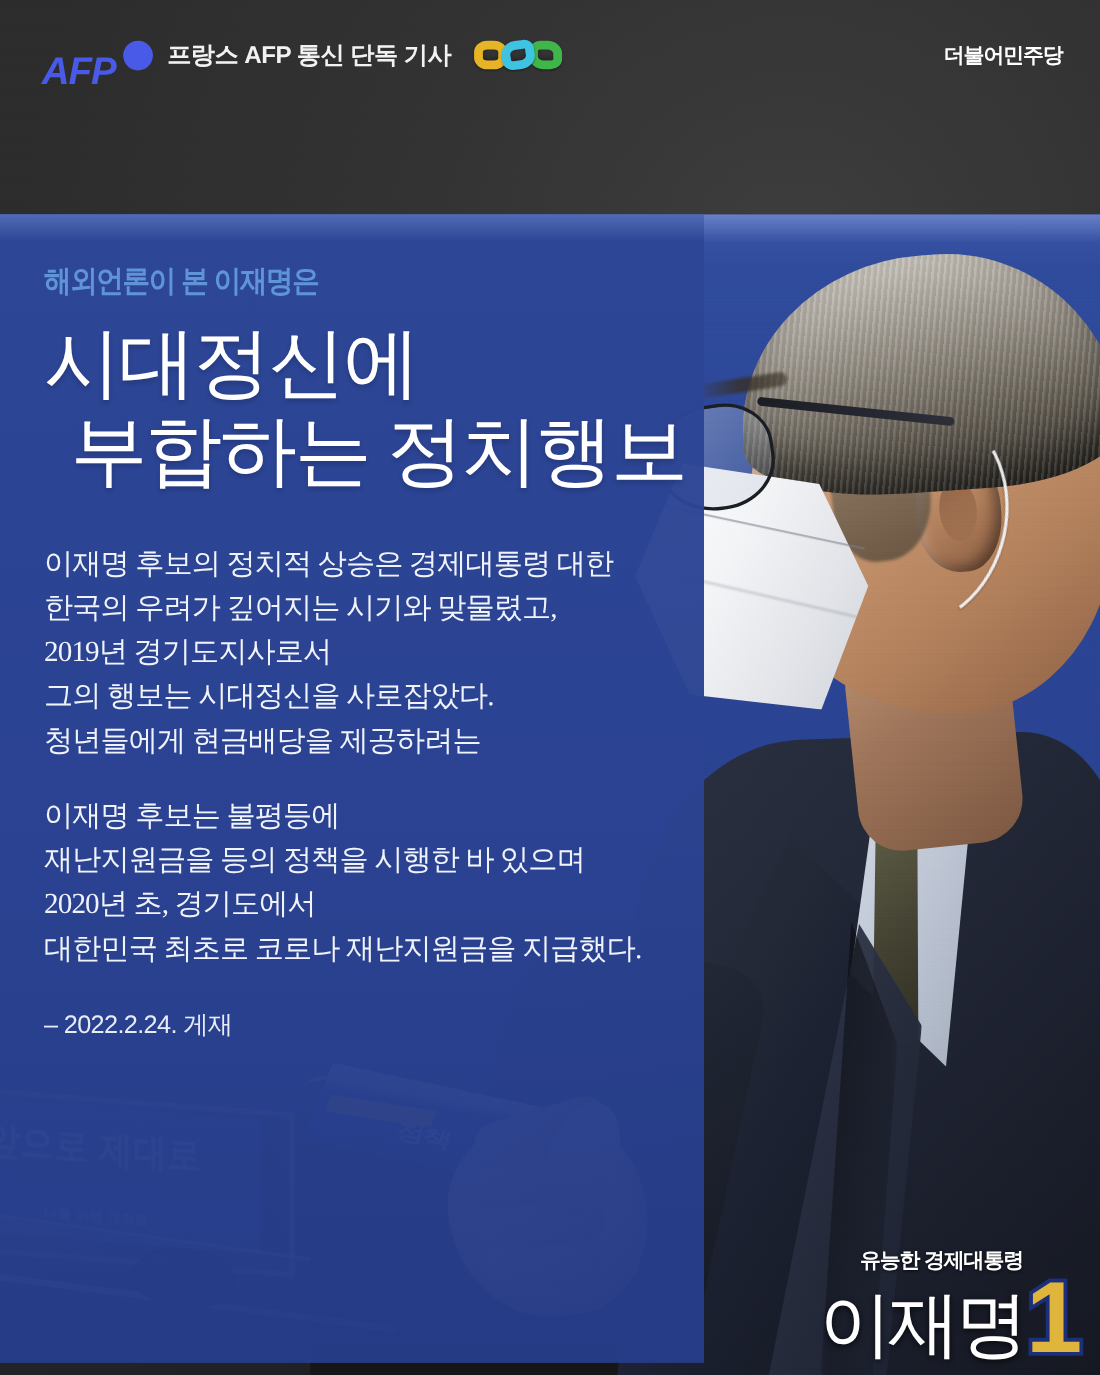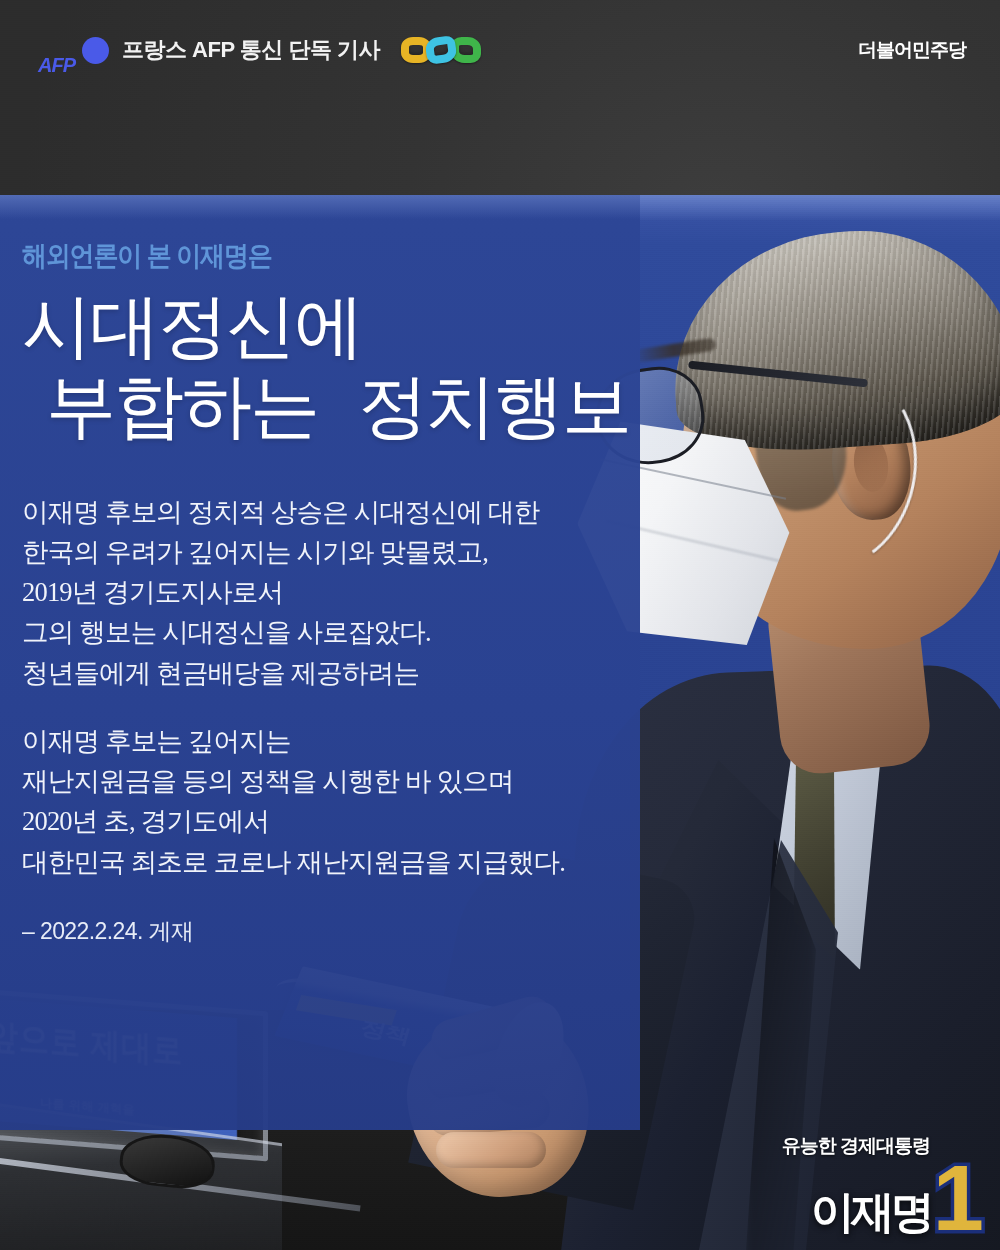--- a/index.html
+++ b/index.html
@@ -474,21 +474,21 @@
     display: flex;
     align-items: center;
     gap: 13px;
   }
   .afp-logo {
     display: flex;
     align-items: center;
     gap: 7px;
   }
   .afp-word {
-    font-size: 20px;
+    font-size: 35px;
     font-weight: 900;
     font-style: italic;
     color: #4a5ae8;
     letter-spacing: -1px;
     line-height: 1;
     margin-top: 29px;
   }
   .afp-dot {
     width: 27px;
     height: 27px;
@@ -528,48 +528,48 @@
     letter-spacing: -1px;
     white-space: nowrap;
   }
 
   
   .panel {
     position: absolute;
     left: 0;
     top: 195px;
     width: 640px;
-    height: 935px;
+    height: 1044px;
     z-index: 20;
     background: linear-gradient(180deg,
       rgba(45,70,150,.97) 0%,
       rgba(42,66,145,.97) 55%,
       rgba(38,60,136,.97) 100%);
-    padding: 42px 0 0 22px;
+    padding: 42px 0 0 40px;
   }
   .panel::before {
     content: "";
     position: absolute;
     left: 0; top: 0;
     width: 100%; height: 24px;
     background: linear-gradient(180deg, rgba(110,135,205,.55), rgba(60,85,170,0));
   }
 
   .eyebrow {
     font-size: 25px;
     font-weight: 900;
     color: #5f95d8;
     letter-spacing: -1.2px;
     margin: 0 0 22px 0;
     transform: scaleY(1.1);
     transform-origin: left top;
   }
 
   .headline {
-    font-family: Liberation Mono, monospace;
+    font-family: Liberation Serif, serif;
     font-size: 70px;
     line-height: 1.14;
     font-weight: 400;
     color: #ffffff;
     letter-spacing: -2px;
     margin: 0 0 40px 0;
     text-shadow: 0 2px 5px rgba(0,0,0,.18);
   }
   .headline-l2 { padding-left: 24px; }
 
@@ -607,22 +607,22 @@
     margin: 0 52px 2px 0;
     text-shadow: 0 1px 3px rgba(0,0,0,.7);
   }
   .campaign-main {
     display: flex;
     align-items: flex-end;
     justify-content: flex-end;
     gap: 2px;
   }
   .campaign-name {
-    font-size: 44px;
-    font-weight: 700;
+    font-size: 66px;
+    font-weight: 400;
     color: #ffffff;
     letter-spacing: -4px;
     line-height: .88;
     text-shadow: 0 2px 6px rgba(0,0,0,.75);
   }
   .campaign-number {
     font-size: 92px;
     font-weight: 900;
     line-height: .82;
     color: #e0b53c;
@@ -708,29 +708,29 @@
 
   <div class="panel">
     <p class="eyebrow">해외언론이 본 이재명은</p>
 
     <h1 class="headline">
       <div>시대정신에</div>
       <div class="headline-l2">부합하는 정치행보</div>
     </h1>
 
     <div class="body-block">
-      <div>이재명 후보의 정치적 상승은 시대정신에 대한</div>
+      <div>이재명 후보의 정치적 상승은 경제대통령 대한</div>
       <div>한국의 우려가 깊어지는 시기와 맞물렸고,</div>
       <div>2019년 경기도지사로서</div>
       <div>그의 행보는 시대정신을 사로잡았다.</div>
       <div>청년들에게 현금배당을 제공하려는</div>
     </div>
 
     <div class="body-block">
-      <div>이재명 후보는 깊어지는</div>
+      <div>이재명 후보는 불평등에</div>
       <div>재난지원금을 등의 정책을 시행한 바 있으며</div>
       <div>2020년 초, 경기도에서</div>
       <div>대한민국 최초로 코로나 재난지원금을 지급했다.</div>
     </div>
 
     <div class="credit">– 2022.2.24. 게재</div>
   </div>
 
   <div class="campaign">
     <div class="campaign-slogan">유능한 경제대통령</div>

